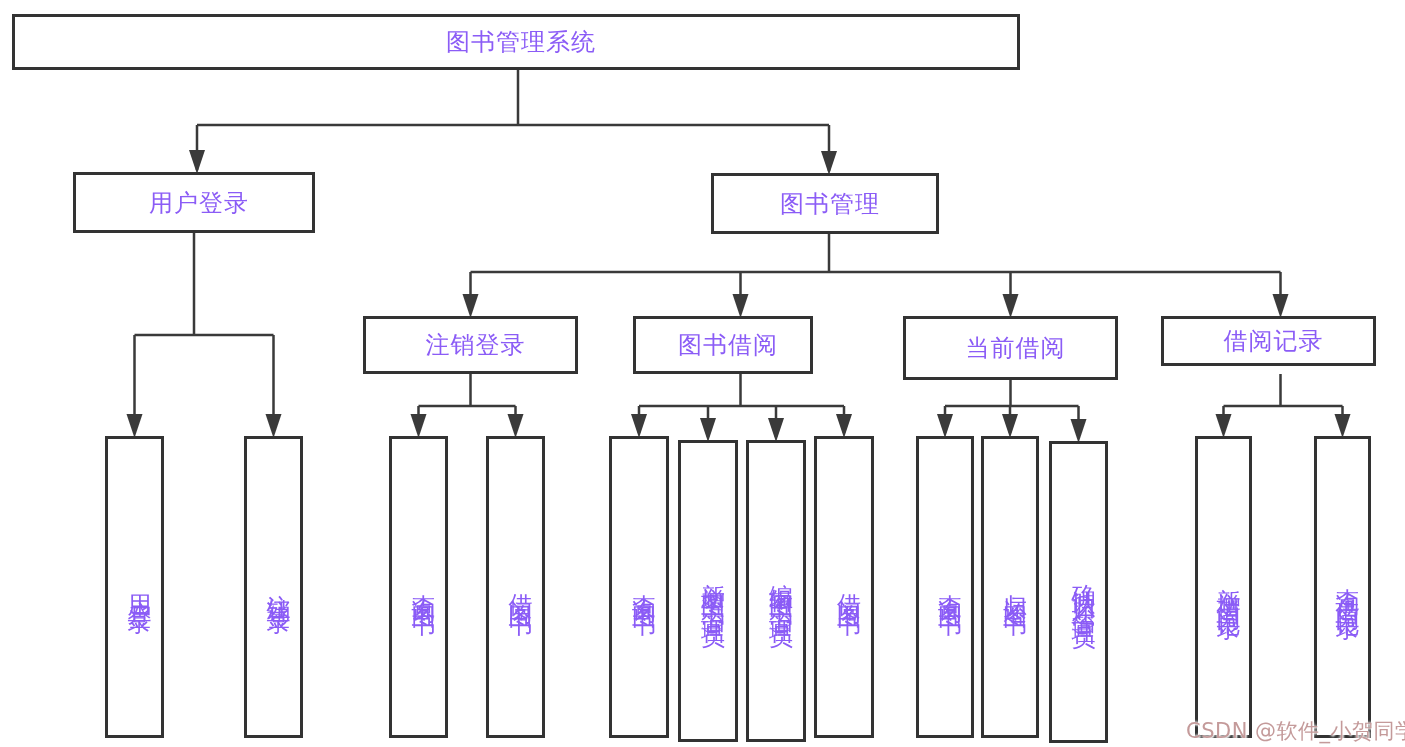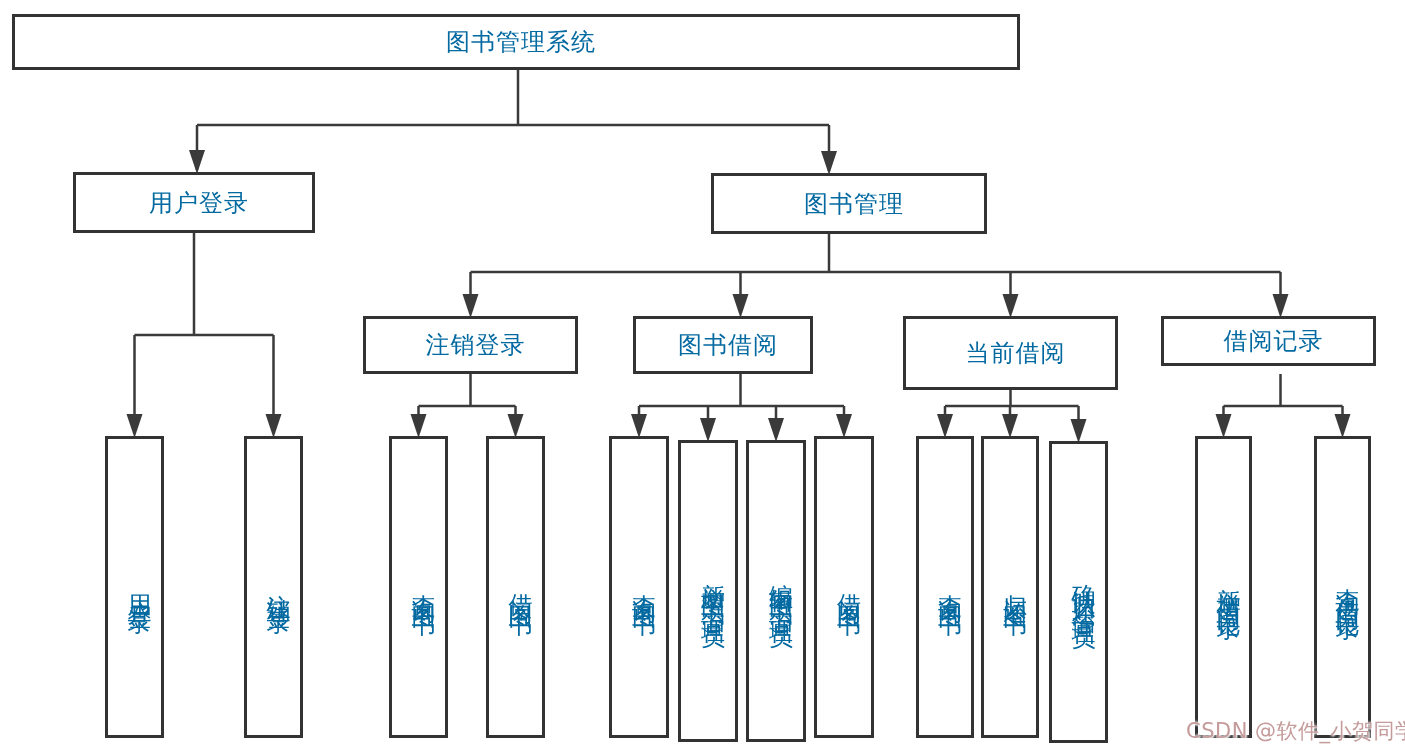--- a/index.html
+++ b/index.html
@@ -3,21 +3,21 @@
 <meta charset="utf-8">
 <style>
   html,body{margin:0;padding:0;background:#ffffff;}
   .canvas{
     position:relative;width:1405px;height:747px;background:#ffffff;
     font-family:"DejaVu Sans","Liberation Sans",sans-serif;overflow:hidden;
   }
   .connectors{position:absolute;left:0;top:0;z-index:1;}
   .box{
     position:absolute;box-sizing:border-box;background:#ffffff;
-    border:3px solid #333333;color:#0369a1;z-index:2;
+    border:3px solid #333333;color:#8b5cf6;z-index:2;
     display:flex;align-items:center;justify-content:center;
     white-space:nowrap;font-size:24px;padding-left:10px;
   }
   .hbox{letter-spacing:1px;}
   .vbox .vtext{
     writing-mode:vertical-rl;text-orientation:mixed;
     font-size:24px;letter-spacing:6px;line-height:1;
   }
   .watermark{
     position:absolute;left:1186px;top:717px;z-index:3;
@@ -60,25 +60,25 @@
       <polygon points="1002,414 1018,414 1010,438"></polygon>
       <polygon points="1070.5,419 1086.5,419 1078.5,443"></polygon>
       <polygon points="1215.5,414 1231.5,414 1223.5,438"></polygon>
       <polygon points="1334.5,414 1350.5,414 1342.5,438"></polygon>
     </g>
   </svg>
 
   <div class="box hbox" style="left:12px;top:14px;width:1008px;height:56px">图书管理系统</div>
 
   <div class="box hbox" style="left:73px;top:172px;width:242px;height:61px">用户登录</div>
-  <div class="box hbox" style="left:711px;top:173px;width:276px;height:61px">图书管理</div>
+  <div class="box hbox" style="left:711px;top:173px;width:228px;height:61px">图书管理</div>
 
   <div class="box hbox" style="left:363px;top:316px;width:215px;height:58px">注销登录</div>
   <div class="box hbox" style="left:633px;top:316px;width:180px;height:58px">图书借阅</div>
-  <div class="box hbox" style="left:903px;top:316px;width:215px;height:74px">当前借阅</div>
+  <div class="box hbox" style="left:903px;top:316px;width:215px;height:64px">当前借阅</div>
   <div class="box hbox" style="left:1161px;top:316px;width:215px;height:50px">借阅记录</div>
 
   <div class="box vbox" style="left:105px;top:436px;width:59px;height:302px">
     <span class="vtext">用户登录</span>
   </div>
   <div class="box vbox" style="left:244px;top:436px;width:59px;height:302px">
     <span class="vtext">注销登录</span>
   </div>
 
   <div class="box vbox" style="left:389px;top:436px;width:59px;height:302px">

